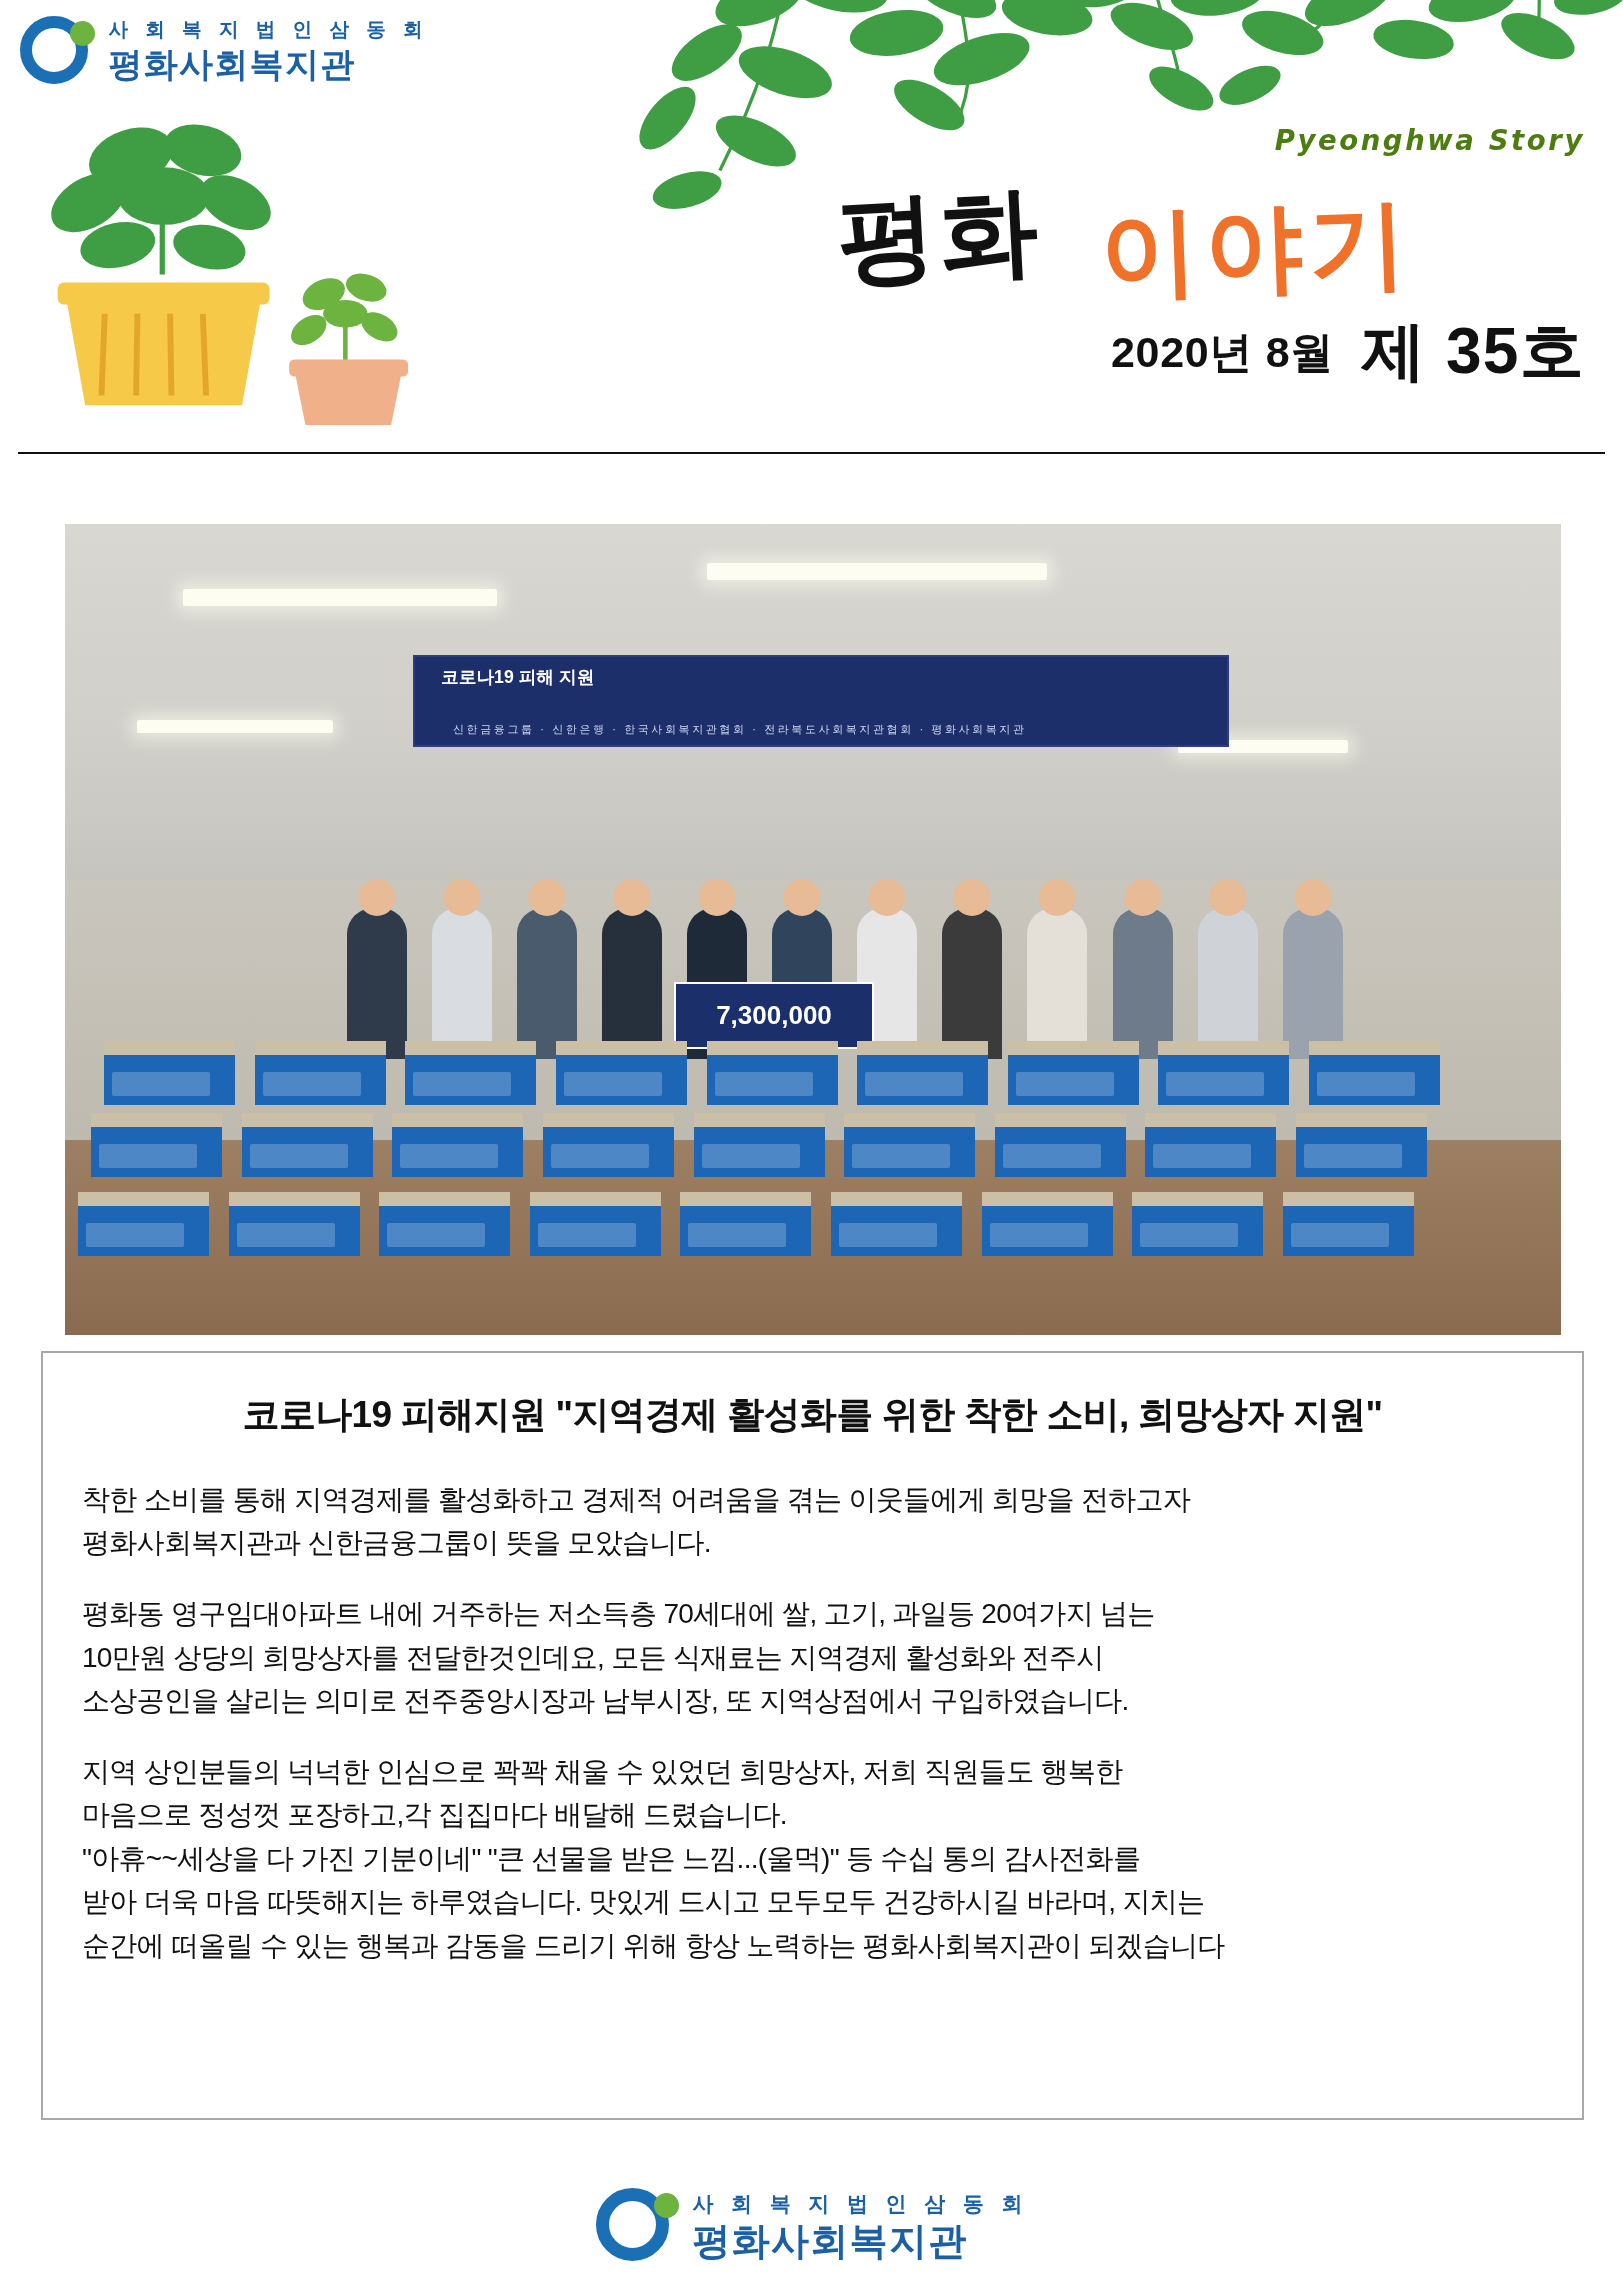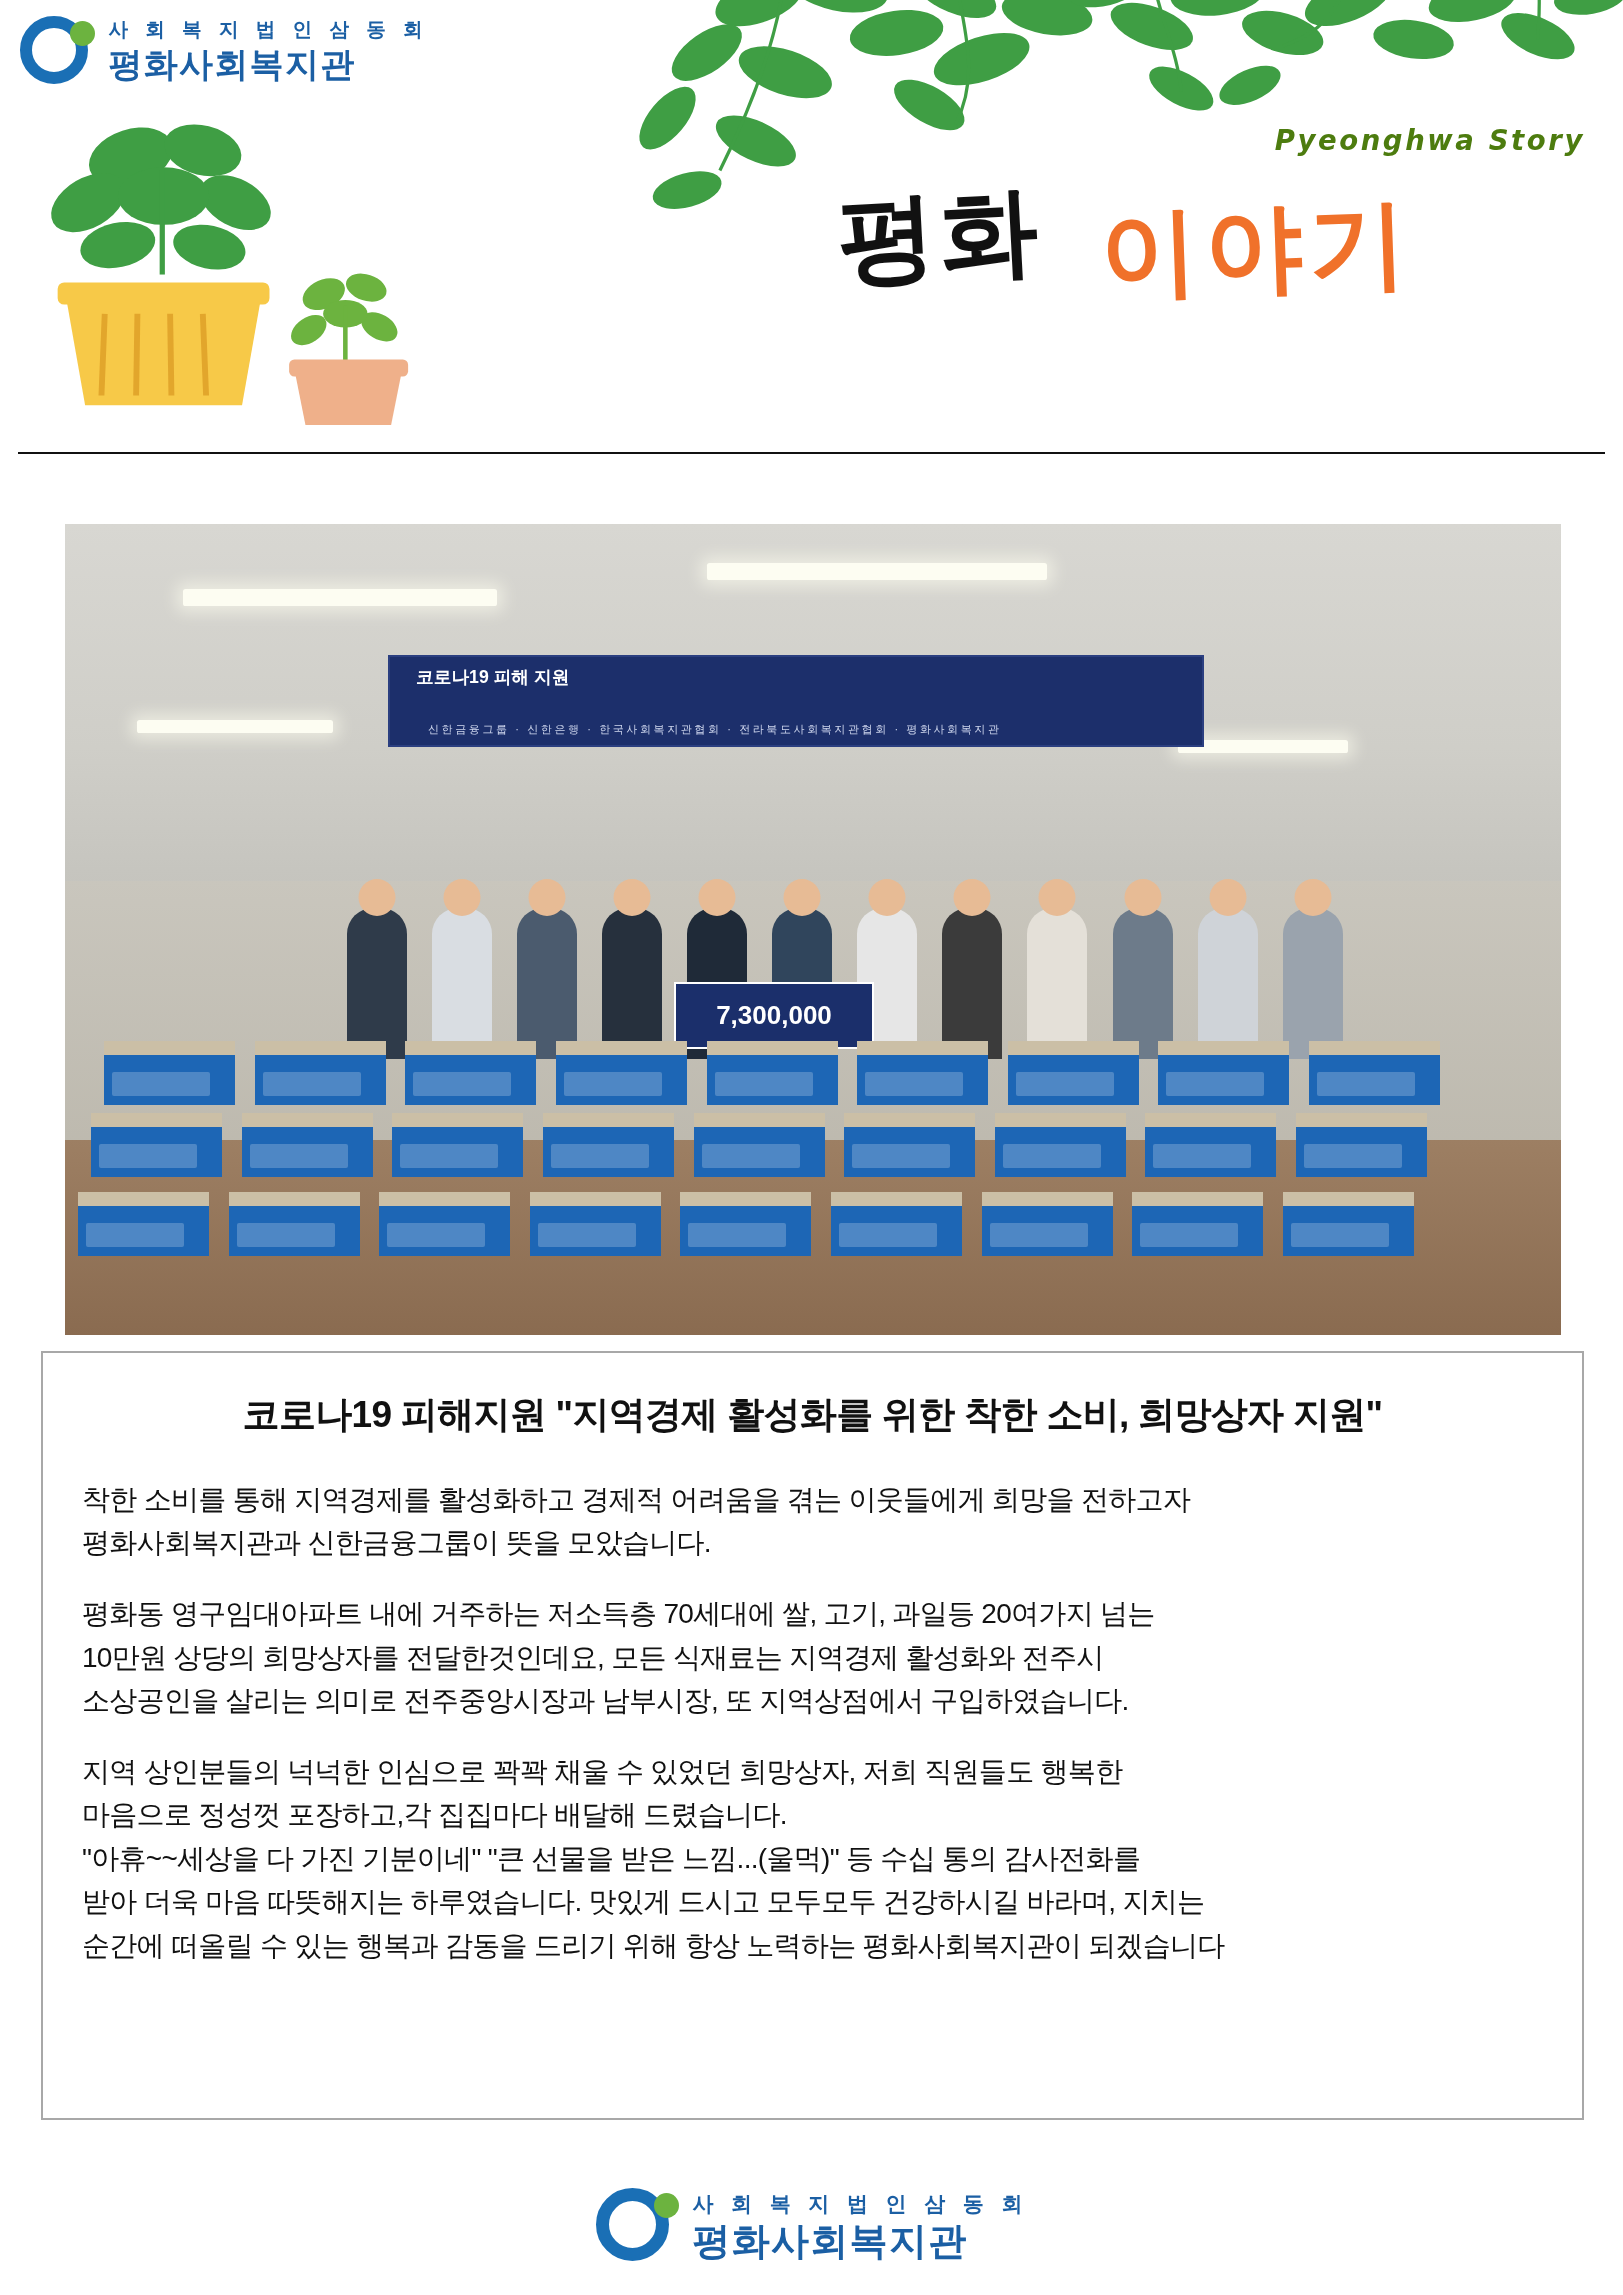--- a/index.html
+++ b/index.html
@@ -191,21 +191,21 @@
   .ph-wall {
     position: absolute; left: 0; top: 44%; width: 100%; height: 34%;
     background: linear-gradient(#c9c6bd, #bdb9ae);
   }
   .ph-floor {
     position: absolute; left: 0; top: 76%; width: 100%; height: 24%;
     background: linear-gradient(#9d7f63, #8a6b50);
   }
   .ph-banner {
     position: absolute;
-    left: 323px; top: 131px; width: 812px; height: 88px;
+    left: 348px; top: 131px; width: 812px; height: 88px;
     background: #1c2f6b;
     border: 2px solid #2b3f80;
   }
   .ph-banner .b1 {
     position: absolute; left: 26px; top: 7.9px;
     color: #fff; font-size: 17.7px; font-weight: 700;
   }
   .ph-banner .b2 {
     position: absolute; left: 26px; top: 31px;
     color: #fff; font-size: 27px; font-weight: 700; letter-spacing: 0.7px;
@@ -386,20 +386,24 @@
     <rect x="402" y="400" width="182" height="26" rx="8" fill="#efb08a"></rect>
   </svg>
 
   <div class="brandline">Pyeonghwa Story</div>
 
   <div class="maintitle">
     <span class="kr1">평화</span>
     <span class="kr2">이야기</span>
   </div>
 
+  <div class="datebar">
+    <span class="date-txt">2020년 8월</span>
+    <span class="issue-txt">제 35호</span>
+  </div>
 
   <div class="pub-rule-top"></div>
 
 </div>
 
 <div class="photo">
   <div class="ph-ceiling"></div>
   <div class="ph-light" style="left:118px;top:65px;width:314px;height:17px;"></div>
   <div class="ph-light" style="left:642px;top:39px;width:340px;height:17px;"></div>
   <div class="ph-light" style="left:72px;top:196px;width:196px;height:13px;"></div>

